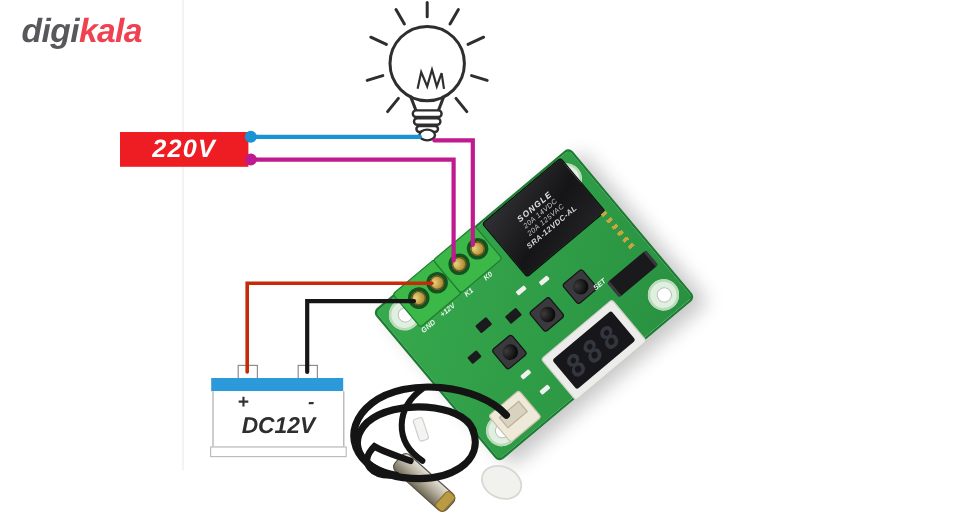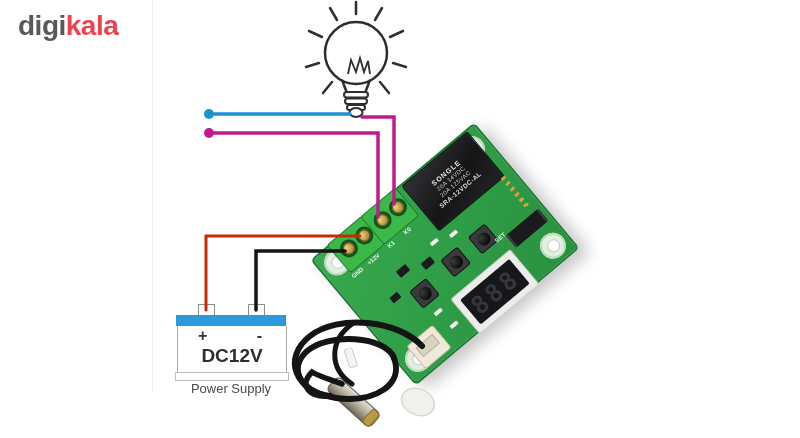--- a/index.html
+++ b/index.html
@@ -1,17 +1,17 @@
 <!DOCTYPE html>
 <html><head>
 <meta charset="utf-8">
 <style>
   html,body{margin:0;padding:0;background:#ffffff;}
   #stage{position:relative;width:788px;height:438px;background:#fff;overflow:hidden;
-         font-family:"Liberation Sans",sans-serif;}
+         font-family:"Liberation Sans",sans-serif;font-style:italic;}
   
   .logo{position:absolute;left:18px;top:12px;font-size:28px;font-weight:bold;
         letter-spacing:-0.5px;line-height:1;}
   .logo .digi{color:#58585c;}
   .logo .kala{color:#ef4150;}
   
   .seam{position:absolute;left:152px;top:0;width:1px;height:392px;background:#ececec;}
   
   .load-label{position:absolute;left:407px;top:62px;font-size:15px;font-weight:600;
               color:#3b3b3b;letter-spacing:0.8px;}
@@ -90,20 +90,21 @@
 <body>
 
 <div id="stage">
 
   <div class="seam"></div>
 
   <div class="logo">
     <span class="digi">digi</span><span class="kala">kala</span>
   </div>
 
+  <div class="mains-box">220V</div>
 
   <div class="board">
     <div class="hole" style="left:4px;top:4px;">
         <div class="bore"></div>
       </div>
     <div class="hole" style="right:4px;top:4px;">
         <div class="bore"></div>
       </div>
     <div class="hole" style="left:4px;bottom:4px;">
         <div class="bore"></div>
@@ -177,21 +178,20 @@
   <div class="post" style="left:248px;"></div>
   <div class="bat-top"></div>
   <div class="bat-body">
     <div class="sign-row">
       <span class="plus">+</span>
       <span class="minus">-</span>
     </div>
     <div class="volt">DC12V</div>
   </div>
   <div class="bat-base"></div>
-  <div class="ps-label">Power Supply</div>
 
   <svg id="scene" width="800" height="438" viewBox="0 0 800 438">
 
     <g stroke="#2e2e2e" stroke-width="2.5" stroke-linecap="round">
       <line x1="356" y1="14" x2="356" y2="2"></line>
       <line x1="375" y1="20" x2="382" y2="8"></line>
       <line x1="390" y1="37" x2="403" y2="31"></line>
       <line x1="393" y1="63" x2="406" y2="67"></line>
       <line x1="380" y1="82" x2="389" y2="93"></line>
       <line x1="337" y1="20" x2="330" y2="8"></line>

